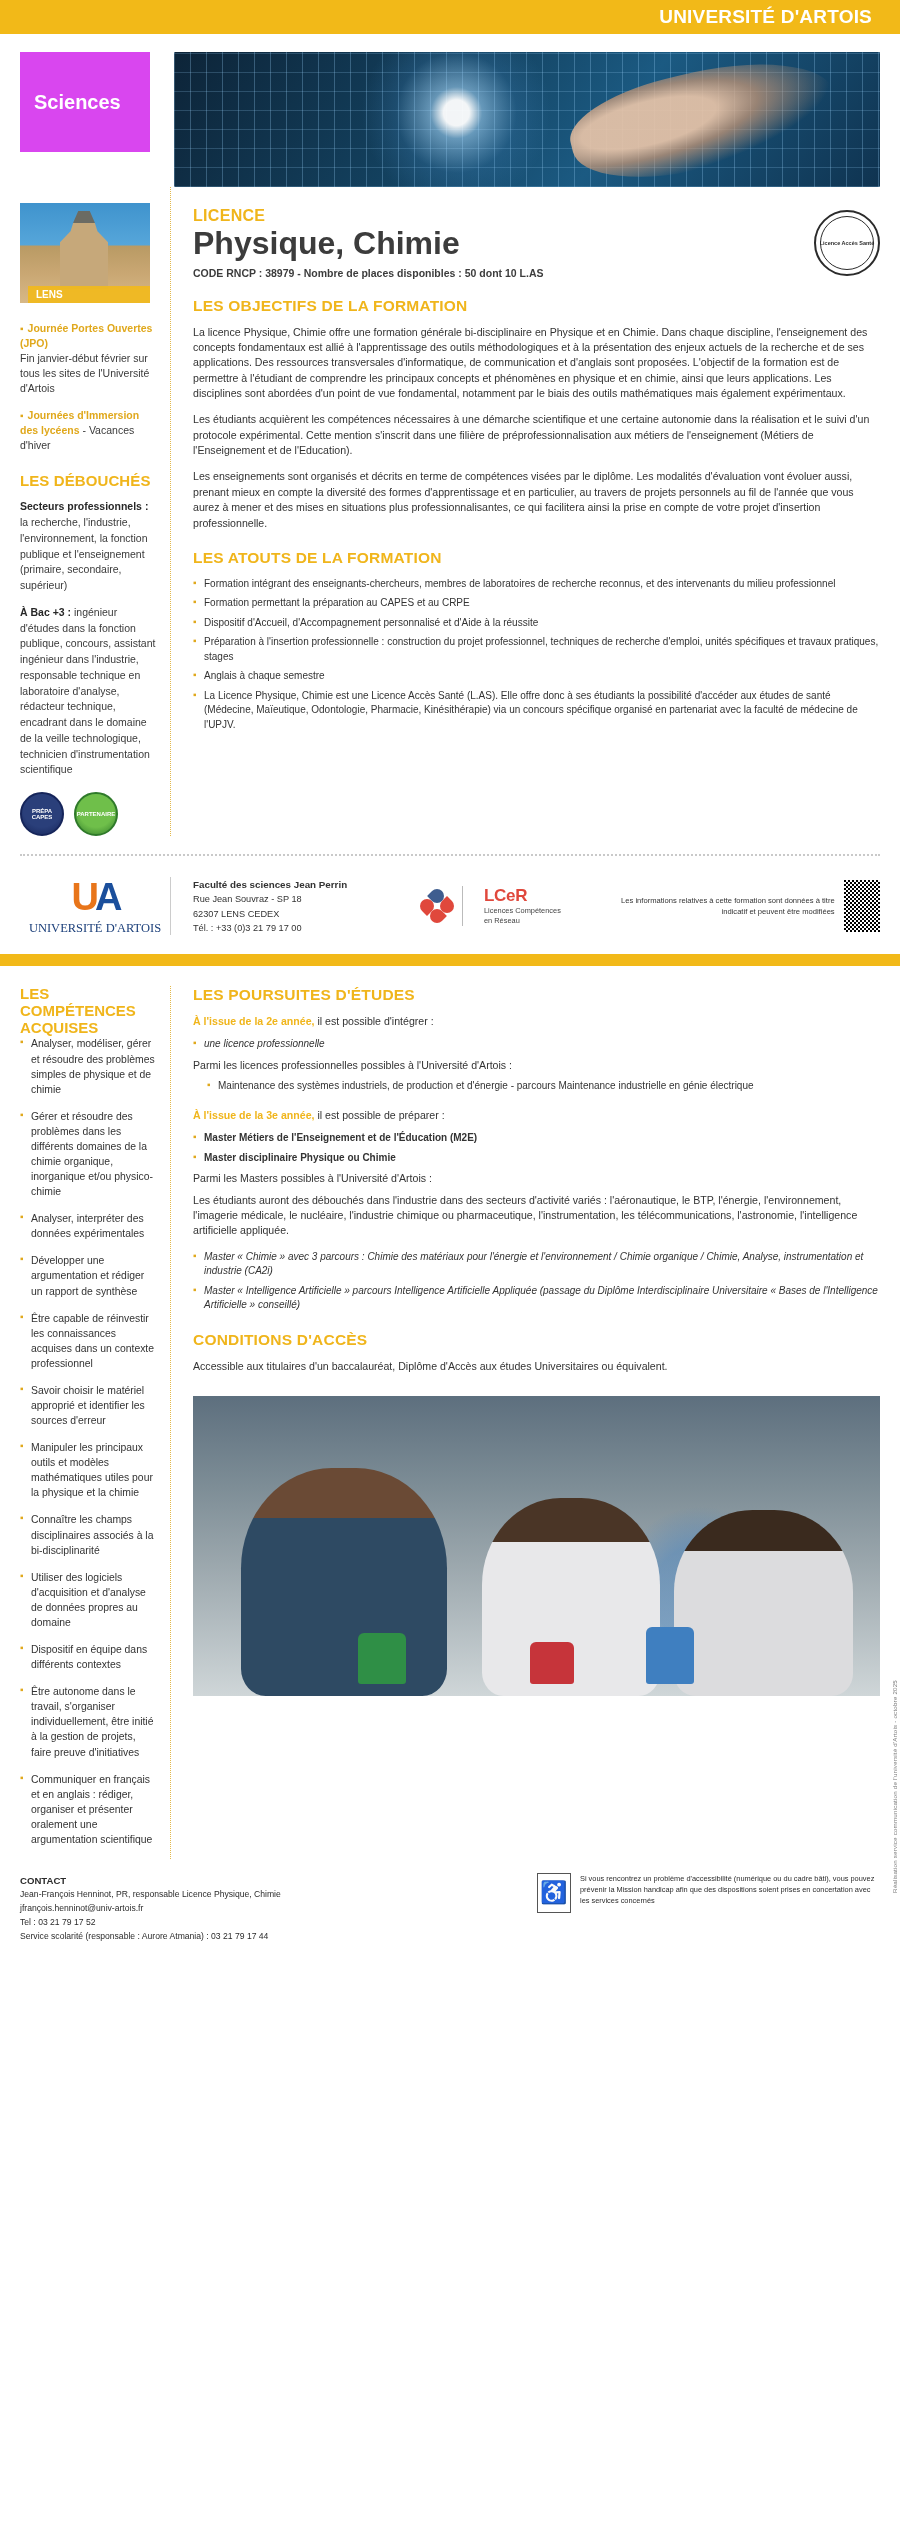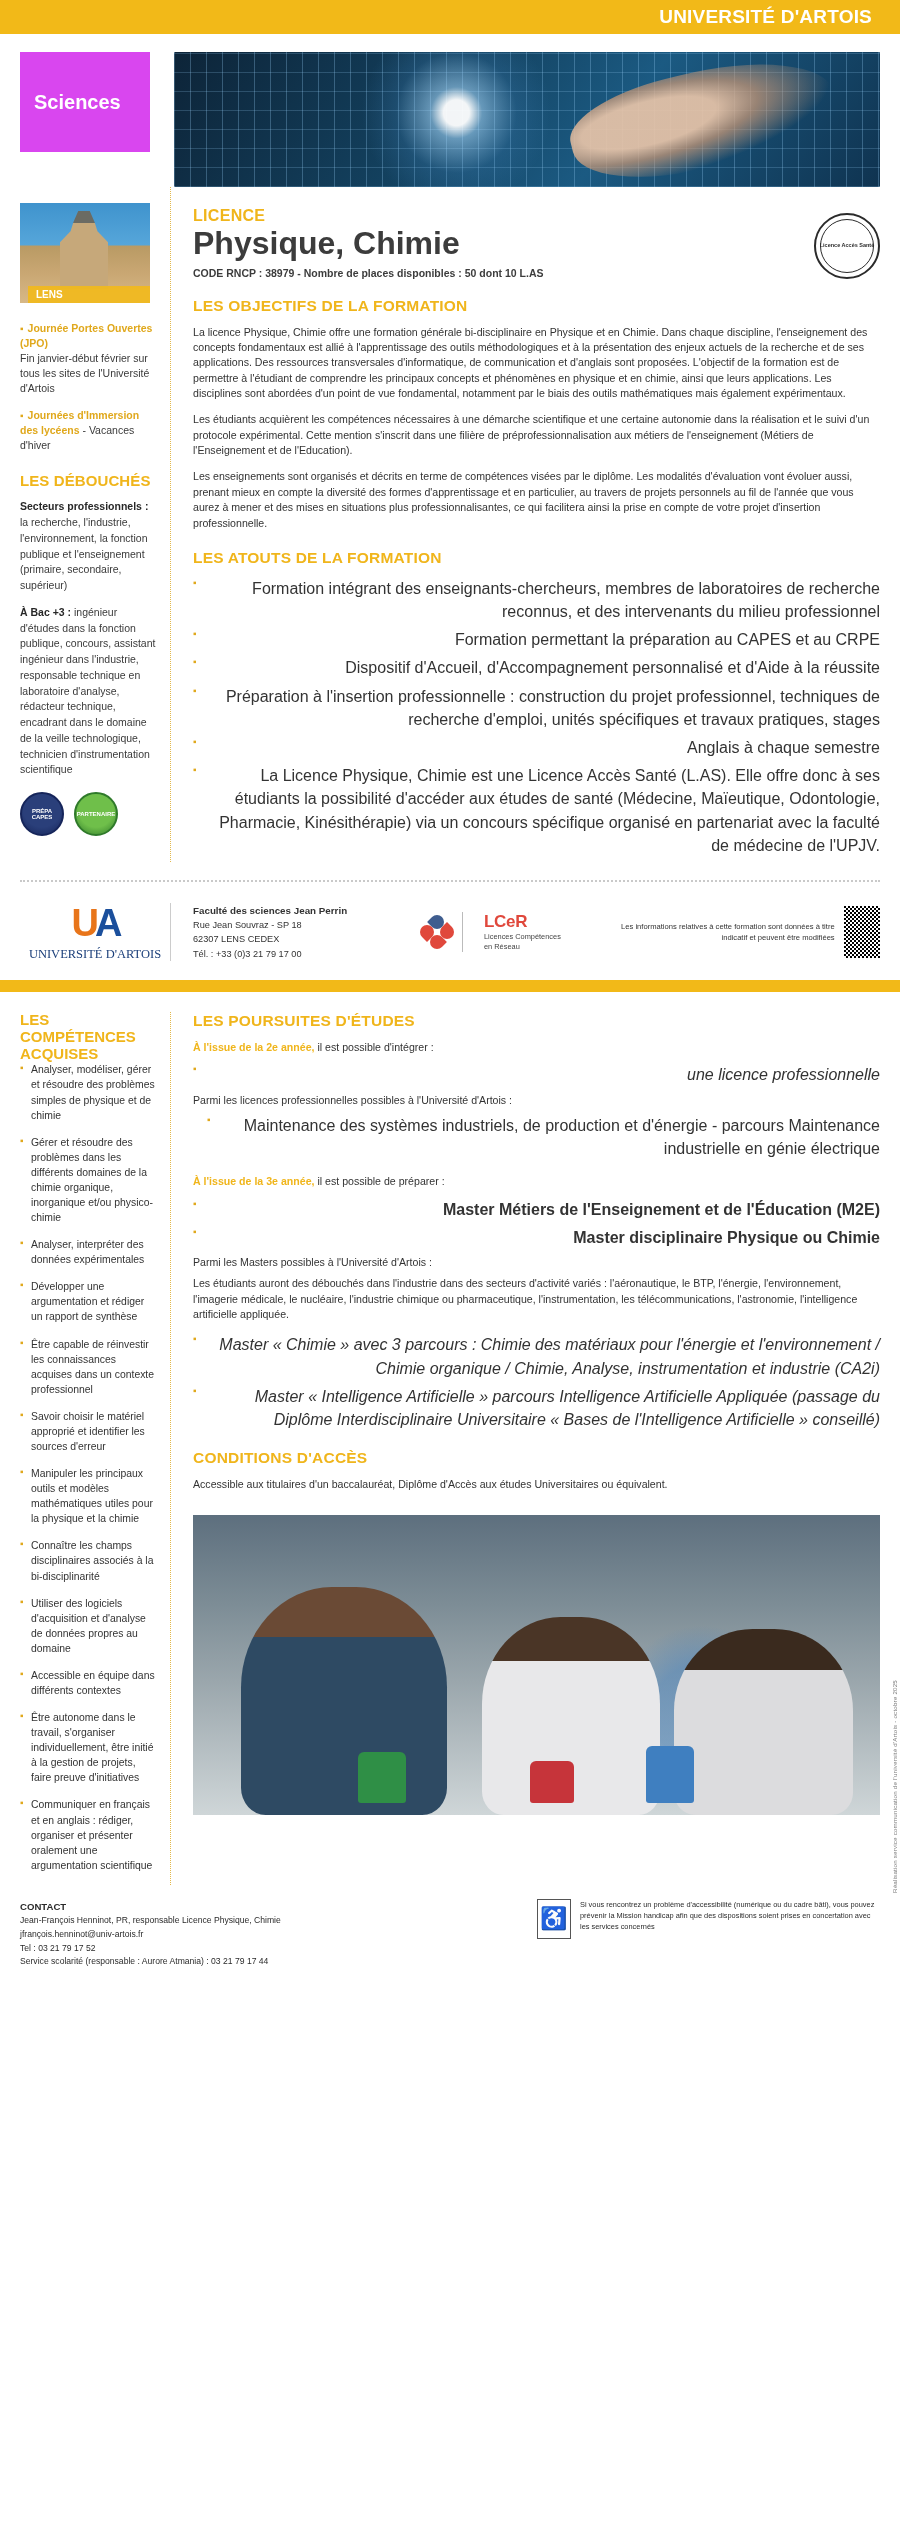--- a/index.html
+++ b/index.html
@@ -104,21 +104,21 @@
   .badge {
     width:44px; height:44px; border-radius:50%;
     display:flex; align-items:center; justify-content:center;
     font-size:6px; font-weight:bold; color:#fff; text-align:center;
     line-height:1.05; padding:3px;
   }
   .badge.capes { background: radial-gradient(circle at 50% 35%, #2a3f7a 0 58%, #16255a 100%); border:2px solid #16255a; }
   .badge.green { background: radial-gradient(circle at 50% 40%, #6fbf4a 0 55%, #2f7a2a 100%); border:2px solid #2f7a2a; }
 
   
-  .title-row { display:flex; align-items:flex-end; margin-top:20px; }
+  .title-row { display:flex; align-items:center; margin-top:20px; }
   .title-block { flex:1 1 auto; }
   .kicker { color:#f0b51b; font-size:16px; font-weight:600; letter-spacing:.3px; }
   .big-title { font-size:32px; font-weight:bold; color:#3c3c3c; margin-top:2px; line-height:1.05; }
   .code-line { font-size:10.5px; font-weight:bold; color:#3c3c3c; margin-top:6px; }
 
   .las-stamp {
     width:66px; height:66px; border-radius:50%;
     border:2px solid #2b2b2b; flex:0 0 66px;
     display:flex; align-items:center; justify-content:center;
     font-size:5.5px; text-align:center; color:#2b2b2b; line-height:1.15;
@@ -128,21 +128,21 @@
     content:""; position:absolute; inset:4px;
     border:1px solid #2b2b2b; border-radius:50%;
   }
 
   h2.sec {
     color:#f0b51b; font-size:15.5px; font-weight:bold;
     margin: 18px 0 10px; letter-spacing:.2px;
   }
   .body-txt { font-size:10.6px; line-height:1.45; color:#333333; text-align:left; }
   .body-txt p { margin-bottom: 11px; }
-  ul.dots { list-style:none; font-size:16px; line-height:1.45;text-align:right; }
+  ul.dots { list-style:none; font-size:10px; line-height:1.45; }
   ul.dots li { position:relative; padding-left:11px; margin-bottom:5px; color:#333; }
   ul.dots li::before {
     content:"\25AA"; position:absolute; left:0; top:-1px;
     color:#e0a81c; font-size:10px;
   }
   ul.dots.sub { margin-left:14px; }
 
   
   .dotted-div { border-top:2px dotted #c9c9c9; margin: 18px 20px 0; }
   .foot { display:flex; align-items:center; padding: 20px 20px 18px; gap:0; }
@@ -357,21 +357,21 @@
         <ul class="comp">
           <li>Analyser, modéliser, gérer et résoudre des problèmes simples de physique et de chimie</li>
           <li>Gérer et résoudre des problèmes dans les différents domaines de la chimie organique, inorganique et/ou physico-chimie</li>
           <li>Analyser, interpréter des données expérimentales</li>
           <li>Développer une argumentation et rédiger un rapport de synthèse</li>
           <li>Être capable de réinvestir les connaissances acquises dans un contexte professionnel</li>
           <li>Savoir choisir le matériel approprié et identifier les sources d'erreur</li>
           <li>Manipuler les principaux outils et modèles mathématiques utiles pour la physique et la chimie</li>
           <li>Connaître les champs disciplinaires associés à la bi-disciplinarité</li>
           <li>Utiliser des logiciels d'acquisition et d'analyse de données propres au domaine</li>
-          <li>Accessible en équipe dans différents contextes</li>
+          <li>Dispositif en équipe dans différents contextes</li>
           <li>Être autonome dans le travail, s'organiser individuellement, être initié à la gestion de projets, faire preuve d'initiatives</li>
           <li>Communiquer en français et en anglais : rédiger, organiser et présenter oralement une argumentation scientifique</li>
         </ul>
       </div>
 
       <div class="p2-right">
         <h2 class="sec" style="margin-top:0">LES POURSUITES D'ÉTUDES</h2>
 
         <div class="body-txt">
           <p style="margin-bottom:8px">

